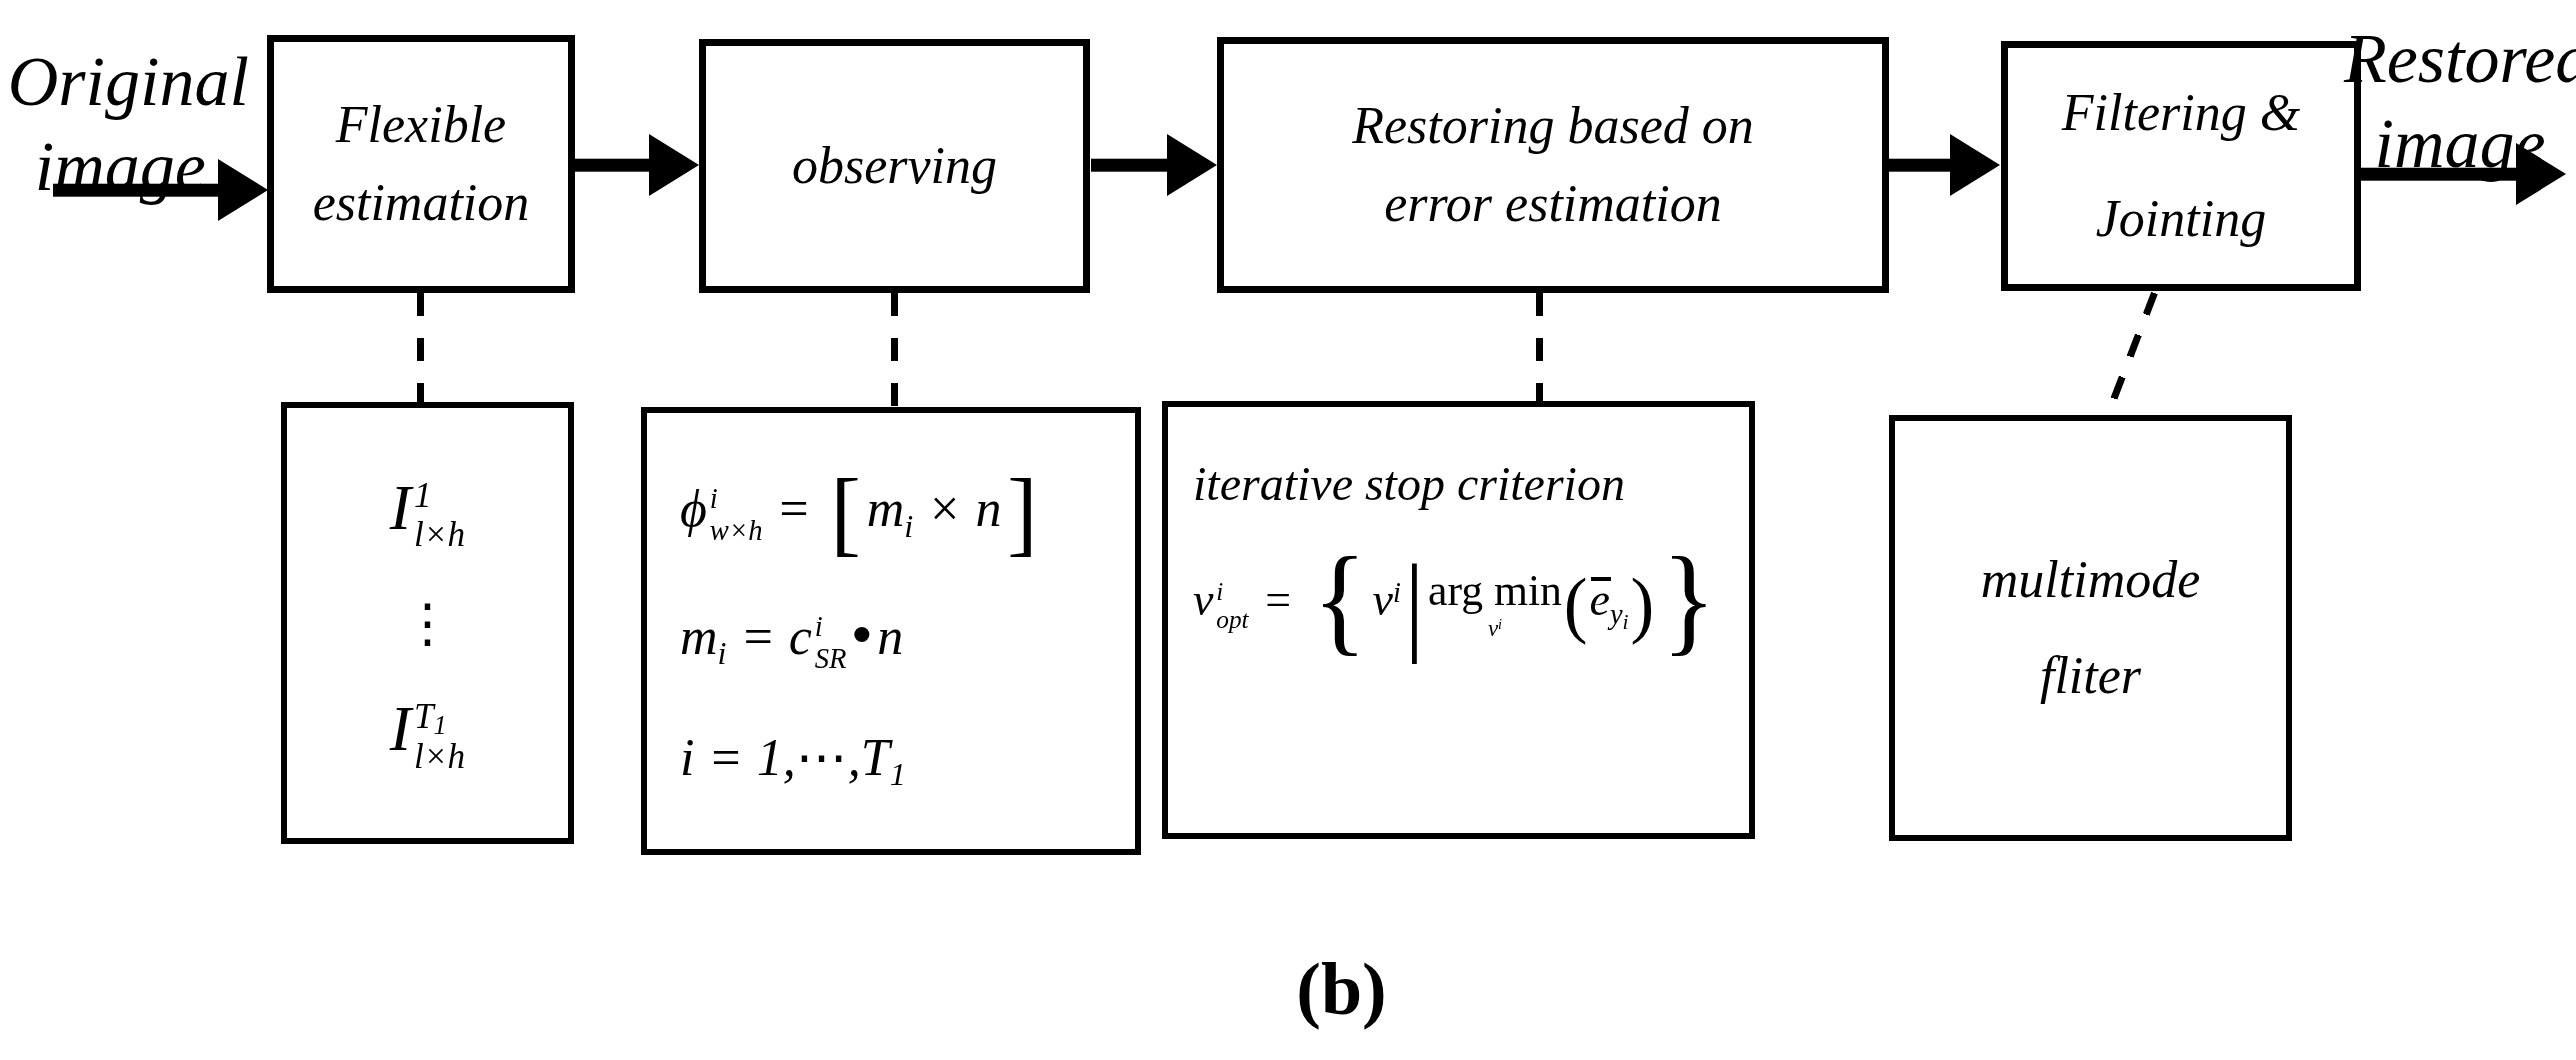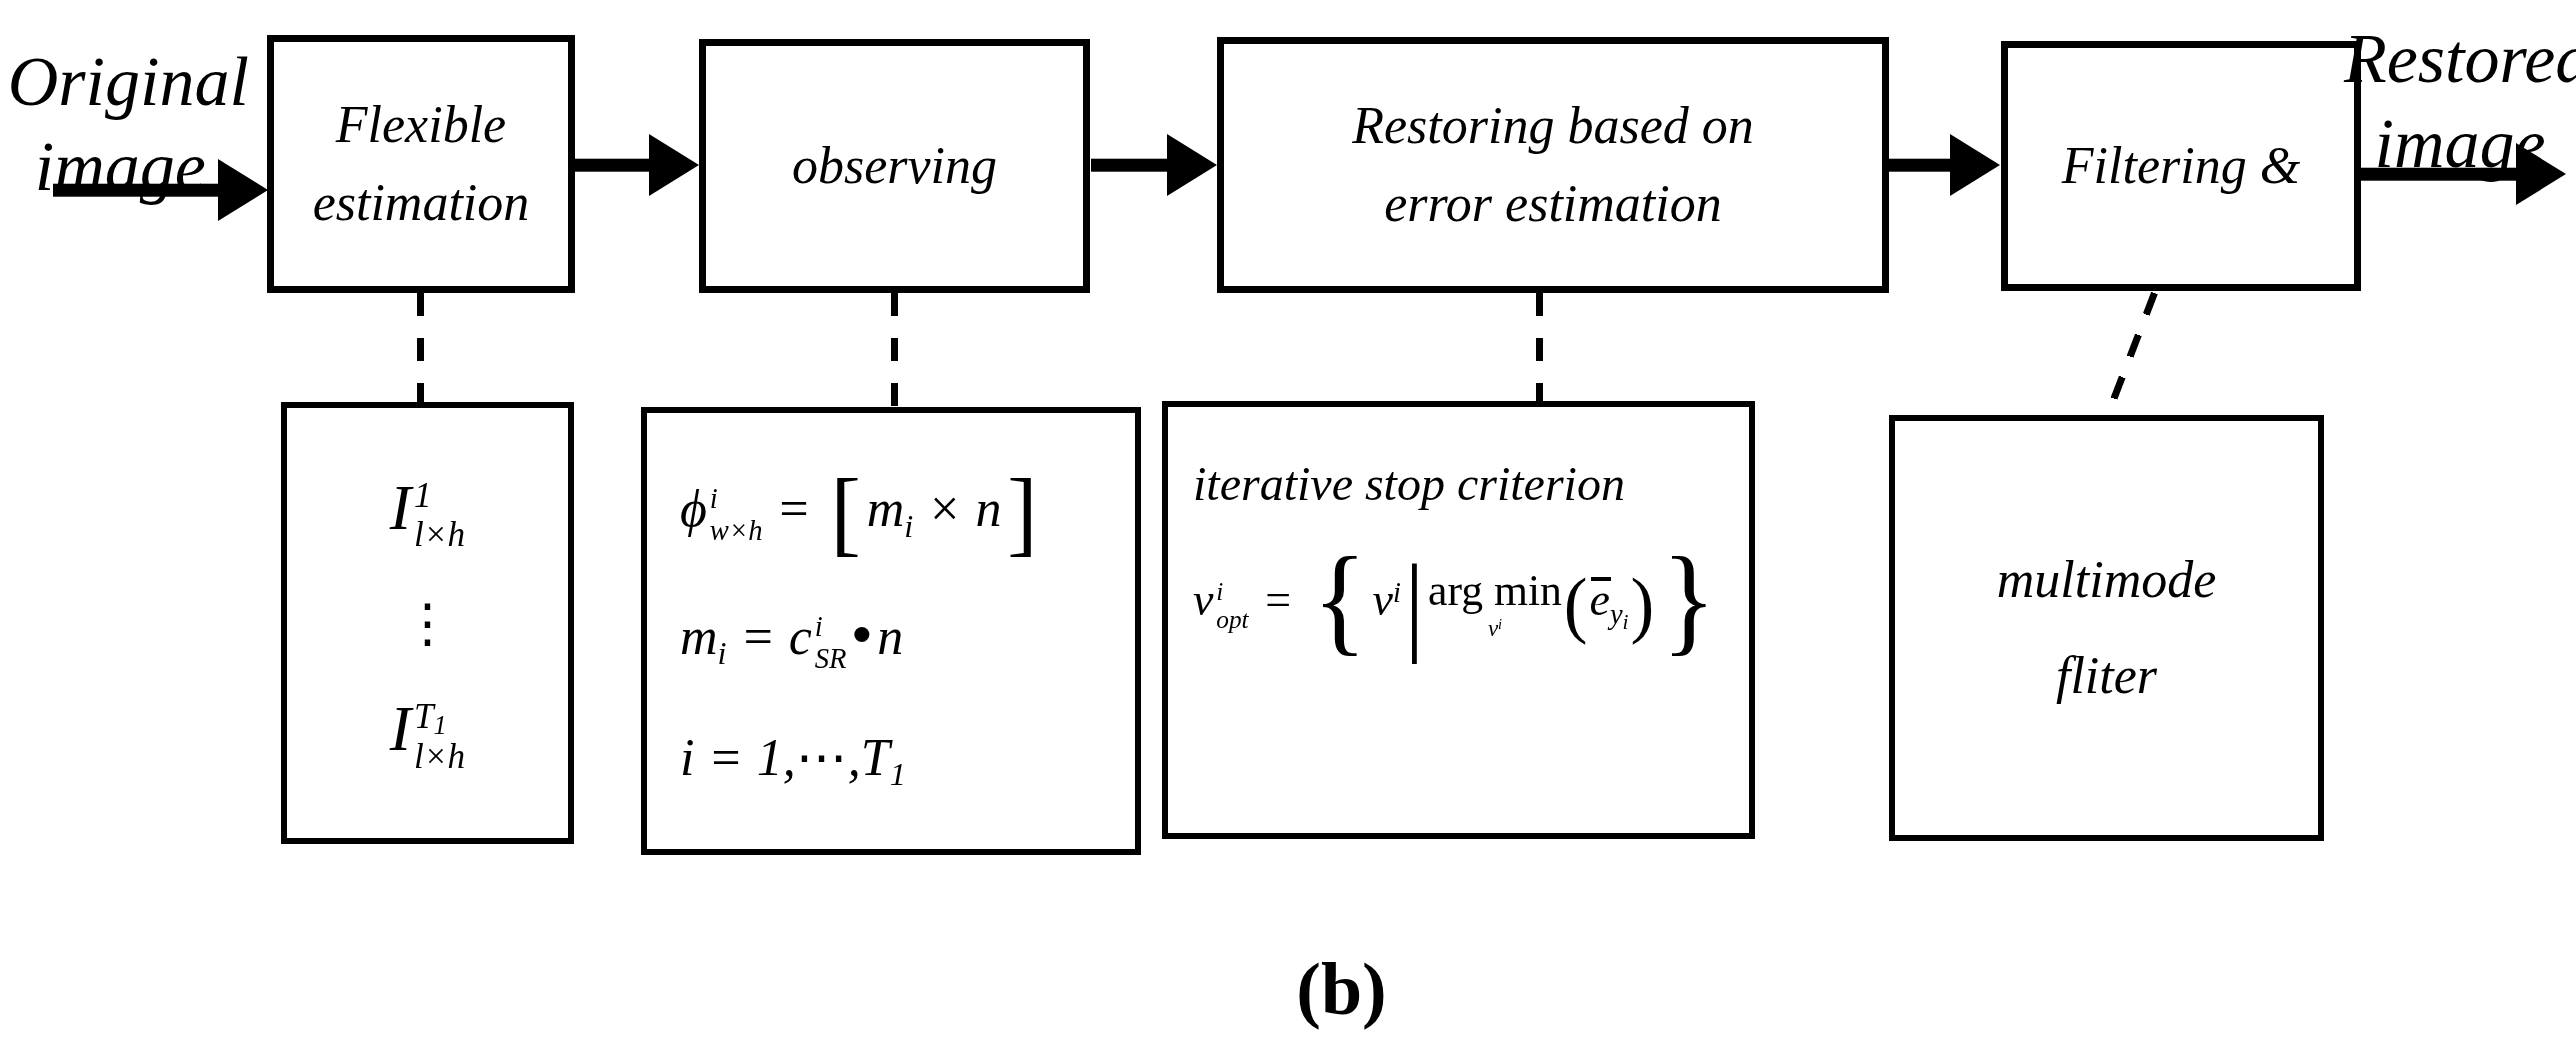--- a/index.html
+++ b/index.html
@@ -91,20 +91,21 @@
   </div>
   <div class="tbox" style="left:699px;top:39px;width:391px;height:254px;">
     <div>observing</div>
   </div>
   <div class="tbox" style="left:1217px;top:37px;width:672px;height:256px;">
     <div>Restoring based on</div>
     <div>error estimation</div>
   </div>
   <div class="tbox" style="left:2001px;top:41px;width:360px;height:250px;gap:28px;">
     <div>Filtering &amp;</div>
+    <div>Jointing</div>
   </div>
 
   <div class="io-label" style="left:2344px;top:15.5px;width:232px;">
     <div>Restored</div>
     <div>image</div>
   </div>
 
   <div class="vdash" style="left:417px;top:293px;height:114px;"></div>
   <div class="vdash" style="left:891px;top:293px;height:118px;"></div>
   <div class="vdash" style="left:1536px;top:293px;height:112px;"></div>
@@ -152,21 +153,21 @@
       <span class="fgroup"><span class="fvar">v</span><span class="supsub">
             <span>i</span>
             <span>opt</span>
           </span></span><span class="fop">=</span><span class="fdelim brace">{</span><span class="fgroup"><span class="fvar">v</span><span class="fsup">i</span></span><span class="fdelim vbar">|</span><span class="argstack">
           <span class="argmin">arg min</span>
           <span class="argunder"><span>v</span><span class="fsup">i</span></span>
         </span><span class="fdelim paren">(</span><span class="fgroup"><span class="fvar ebar">e</span><span class="fsub"><span>y</span><span class="tsub">i</span></span></span><span class="fdelim paren">)</span><span class="fdelim brace">}</span>
     </div>
   </div>
 
-  <div class="dbox dbox-col boxD-inner" style="left:1889px;top:415px;width:435px;height:426px;">
+  <div class="dbox dbox-col boxD-inner" style="left:1889px;top:415px;width:403px;height:426px;">
     <div>multimode</div>
     <div>fliter</div>
   </div>
 
   <div class="caption" style="left:1259px;top:947px;width:165px;">(b)</div>
 
 </div>
 
 
 </body></html>

